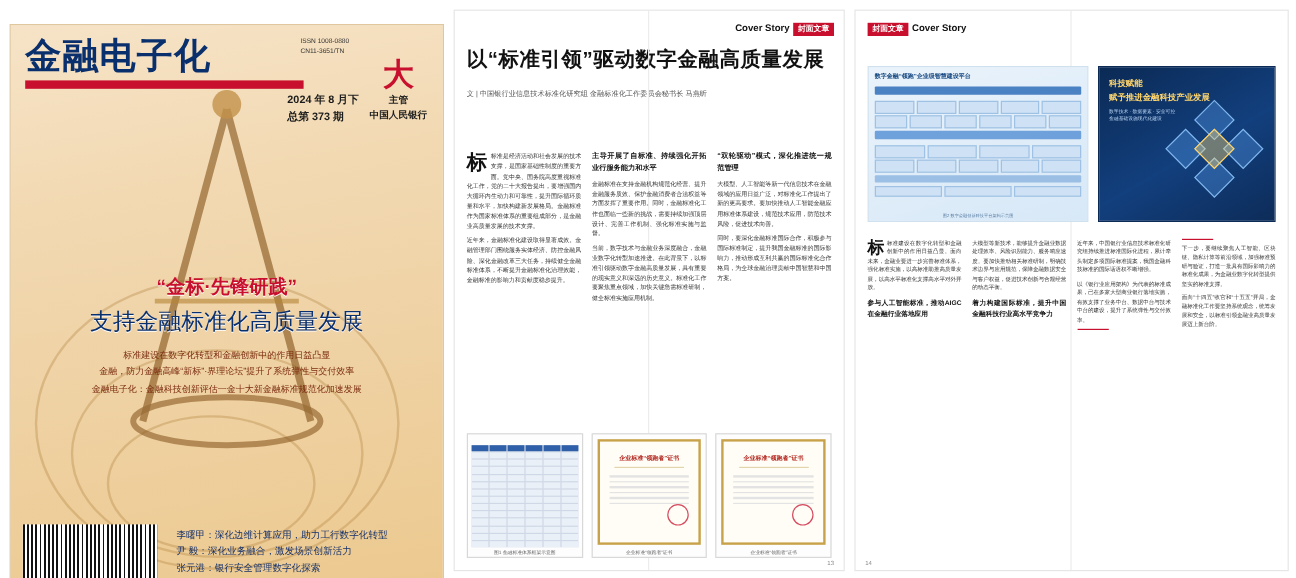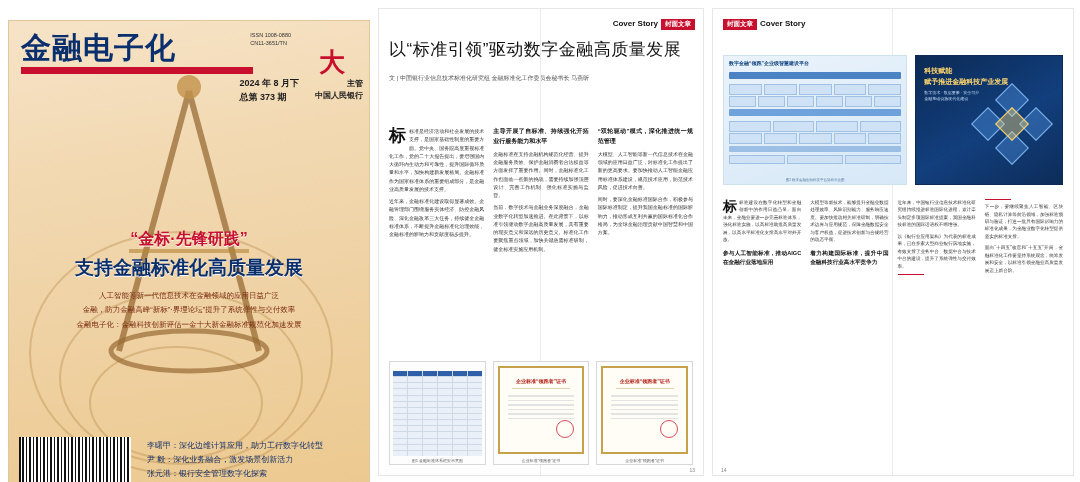--- a/index.html
+++ b/index.html
@@ -20,35 +20,35 @@
   .masthead{font-family:"DejaVu Serif",serif;font-weight:bold;font-size:30px;color:#0a2f6d;letter-spacing:1px;line-height:1.1;}
   .masthead-en{margin-top:4px;font-size:11.5px;letter-spacing:1.8px;color:#0a2f6d;font-weight:bold;font-family:"Liberation Serif",serif;}
   .red-rule{margin-top:3px;width:232px;height:7px;background:#c8102e;}
   .issn{position:absolute;right:78px;top:10px;font-size:5.5px;color:#333;line-height:1.5;text-align:left;}
   .cover-date{position:absolute;right:70px;top:55px;font-size:9px;color:#1c1c1c;font-weight:bold;line-height:1.6;text-align:left;}
   .pbc{position:absolute;right:6px;top:28px;width:62px;text-align:center;}
   .pbc-logo{font-size:26px;color:#c8102e;line-height:1;font-weight:bold;}
   .pbc-text{font-size:8px;color:#1c1c1c;margin-top:3px;line-height:1.5;font-weight:bold;}
   .banner{position:absolute;left:0;top:208px;width:360px;text-align:center;}
   .banner h1{margin:0;font-size:16px;color:#c8102e;font-weight:bold;text-shadow:0 1px 0 #fff;}
-  .banner h2{margin:5px 0 0;font-size:19px;color:#0a2f6d;font-weight:bold;text-shadow:0 1px 0 #fff;}
+  .banner h2{margin:5px 0 0;font-size:19px;color:#0a2f6d;font-weight:normal;text-shadow:0 1px 0 #fff;}
   .toc{position:absolute;left:18px;top:268px;width:324px;font-size:7.5px;color:#7a2b10;line-height:1.9;text-align:center;}
   .toc div{white-space:nowrap;overflow:hidden;text-overflow:ellipsis;}
   .cover-bottom{position:absolute;left:0;bottom:6px;width:348px;}
   .cover-lines{margin-left:138px;font-size:8px;color:#14306b;line-height:1.75;}
   .barcode{position:absolute;left:10px;bottom:4px;width:112px;height:46px;
     background:repeating-linear-gradient(90deg,#111 0 1.5px,#fff 1.5px 3.5px);}
   .barcode-num{position:absolute;left:10px;bottom:-1px;width:112px;text-align:center;font-size:6px;color:#111;background:#fff;}
 
   
   .spread{position:absolute;left:378px;top:8px;width:324px;height:466px;background:#fff;border:1px solid #e6e6e6;}
   .sp-head{position:relative;height:26px;border-bottom:0;}
   .cover-story{position:absolute;right:8px;top:10px;font-size:8px;font-weight:bold;color:#111;}
   .cs-tag{display:inline-block;background:#c8102e;color:#fff;padding:1px 4px;margin-left:3px;font-size:6.5px;}
-  .sp-title{margin:4px 10px 0;font-size:17px;font-weight:normal;color:#111;line-height:1.35;letter-spacing:.5px;}
+  .sp-title{margin:4px 10px 0;font-size:17px;font-weight:bold;color:#111;line-height:1.35;letter-spacing:.5px;}
   .sp-byline{margin:12px 10px 0;font-size:6px;color:#555;}
   .sp-cols{position:absolute;left:10px;top:118px;width:304px;height:225px;
     column-count:3;column-gap:9px;font-size:5px;color:#333;line-height:1.65;text-align:justify;}
   .dropcap{float:left;font-size:17px;line-height:1;font-weight:bold;margin:0 3px 0 0;color:#111;}
   .sub-h{font-weight:bold;color:#111;font-size:6px;display:block;margin:5px 0 3px;}
   .sp-figs{position:absolute;left:10px;top:352px;width:304px;height:104px;display:flex;gap:7px;}
   .fig{flex:1;border:1px solid #d8d8d8;background:#fdfdfd;position:relative;overflow:hidden;}
   .fig-cap{position:absolute;left:0;bottom:1px;width:100%;text-align:center;font-size:4px;color:#666;}
   .grid-table{position:absolute;left:3px;top:9px;right:3px;bottom:8px;display:grid;
     grid-template-columns:repeat(6,1fr);grid-template-rows:repeat(14,1fr);gap:1px;background:#cfd8e6;}
@@ -112,31 +112,31 @@
     <div class="cover-top">
       <div class="masthead">金融电子化</div>
       <div class="red-rule"></div>
     </div>
     <div class="issn" style="white-space:pre-line;">ISSN 1008-0880
 CN11-3651/TN</div>
     <div class="cover-date" style="white-space:pre-line;">2024 年 8 月下
 总第 373 期</div>
     <div class="pbc">
       <div class="pbc-logo">大</div>
-      <div class="pbc-text" style="white-space:pre-line;text-align:right;">主管
+      <div class="pbc-text" style="white-space:pre-line;">主管
 中国人民银行</div>
     </div>
 
     <div class="banner">
       <h1>“金标·先锋研践”</h1>
       <h2>支持金融标准化高质量发展</h2>
     </div>
 
     <div class="toc">
-      <div>人工智能等新一代信息技术在金融领域的应用日益广泛</div>
+      <div>标准建设在数字化转型和金融创新中的作用日益凸显</div>
       <div>金融，防力金融高峰“新标”·界理论坛”提升了系统弹性与交付效率</div>
       <div>金融电子化：金融科技创新评估一金十大新金融标准规范化加速发展</div>
     </div>
 
     <div class="cover-bottom">
       <div class="cover-lines">
         <div>李曙甲：深化边维计算应用，助力工行数字化转型</div>
         <div>尹 毅：深化业务融合，激发场景创新活力</div>
         <div>张元港：银行安全管理数字化探索</div>
       </div>

